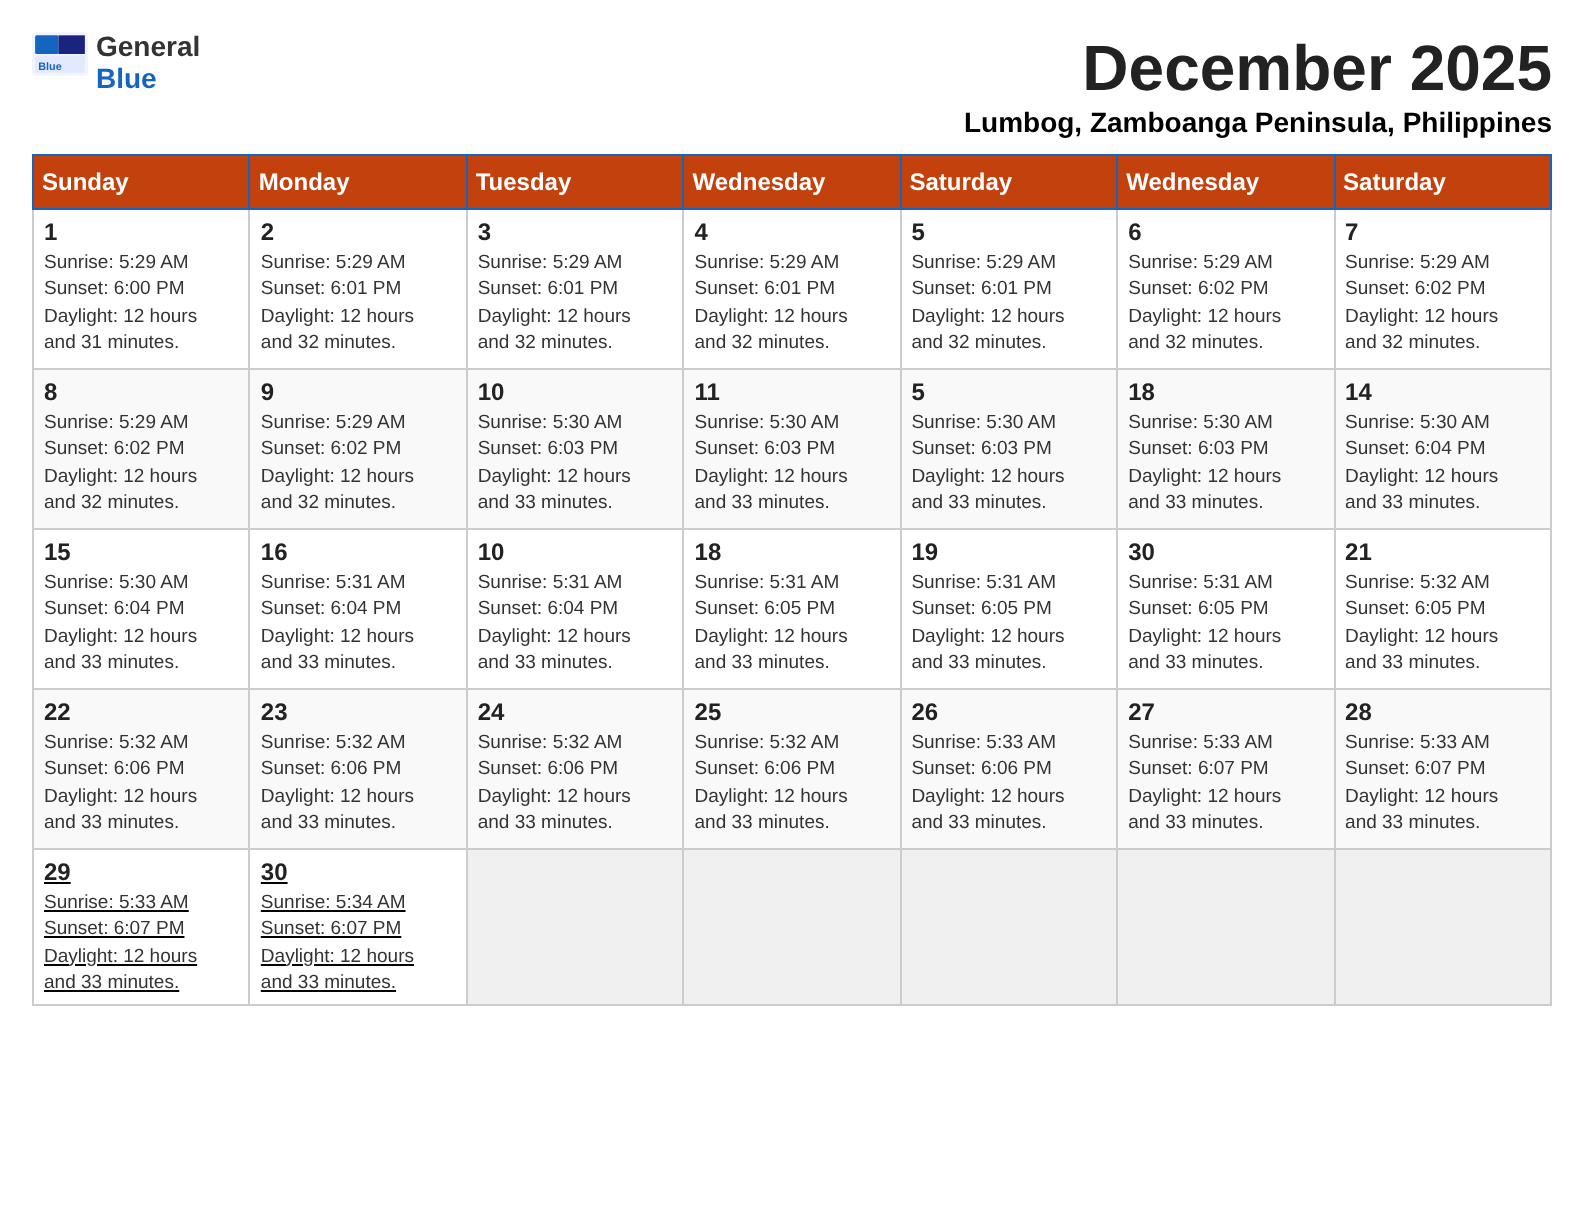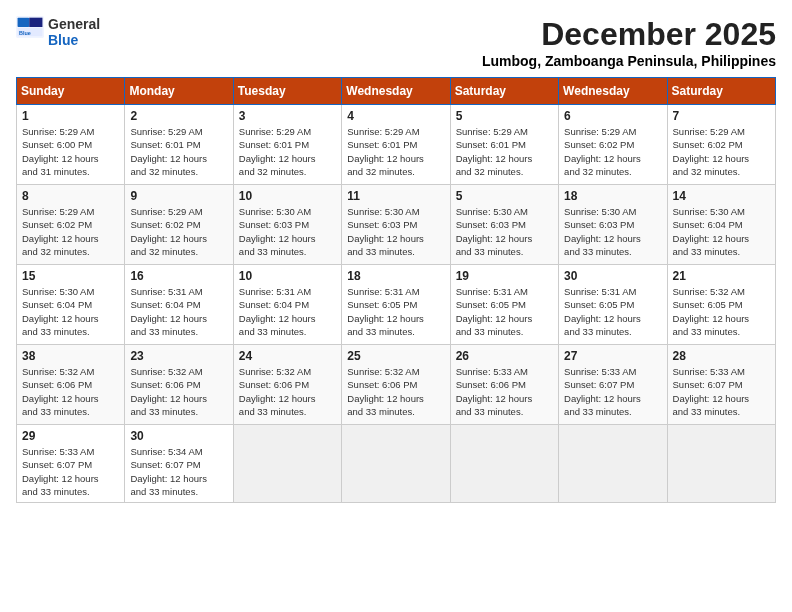--- a/index.html
+++ b/index.html
@@ -77,20 +77,21 @@
     .day-info {
       font-size: 9.5px;
       color: #333;
       line-height: 1.4;
     }
     .empty-cell {
       background: #f0f0f0 !important;
     }
     .last-row td {
       height: 70px;
+      text-decoration: underline;
     }
   </style>
 </head>
 <body>
 
 <div class="header-area">
   <div class="logo">
     <svg class="logo-icon" viewBox="0 0 36 28">
       <rect x="0" y="0" width="36" height="28" rx="2" fill="#f0f4ff"></rect>
       <rect x="2" y="2" width="15" height="12" rx="1" fill="#1565c0"></rect>
@@ -316,21 +317,21 @@
         <div class="day-info">
           Sunrise: 5:32 AM<br>
           Sunset: 6:05 PM<br>
           Daylight: 12 hours<br>
           and 33 minutes.
         </div>
       </td>
       </tr>
       <tr class="week-row">
         <td>
-        <div class="day-number">38</div>
+        <div class="day-number">22</div>
         <div class="day-info">
           Sunrise: 5:32 AM<br>
           Sunset: 6:06 PM<br>
           Daylight: 12 hours<br>
           and 33 minutes.
         </div>
       </td>
         <td>
         <div class="day-number">23</div>
         <div class="day-info">

